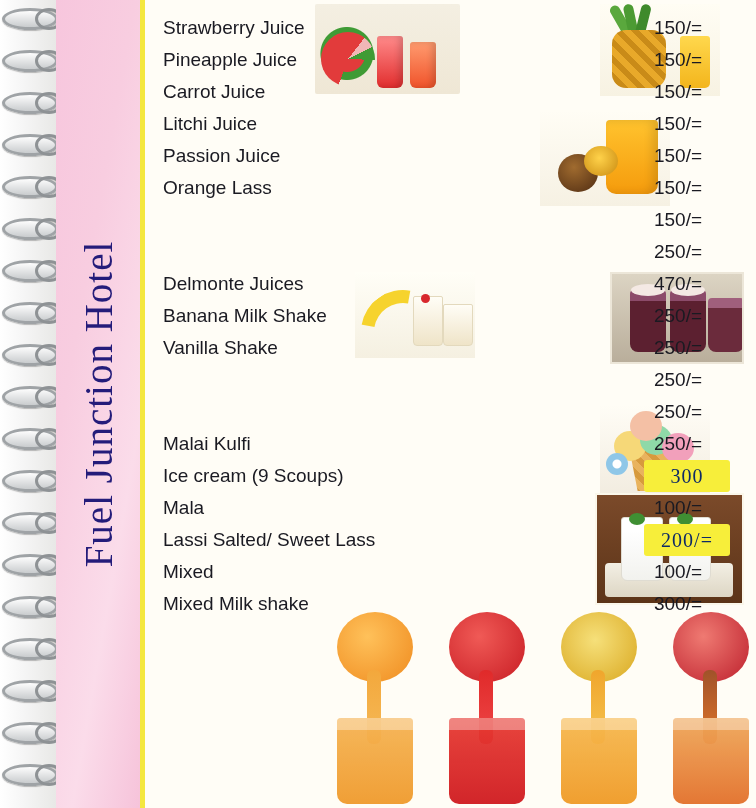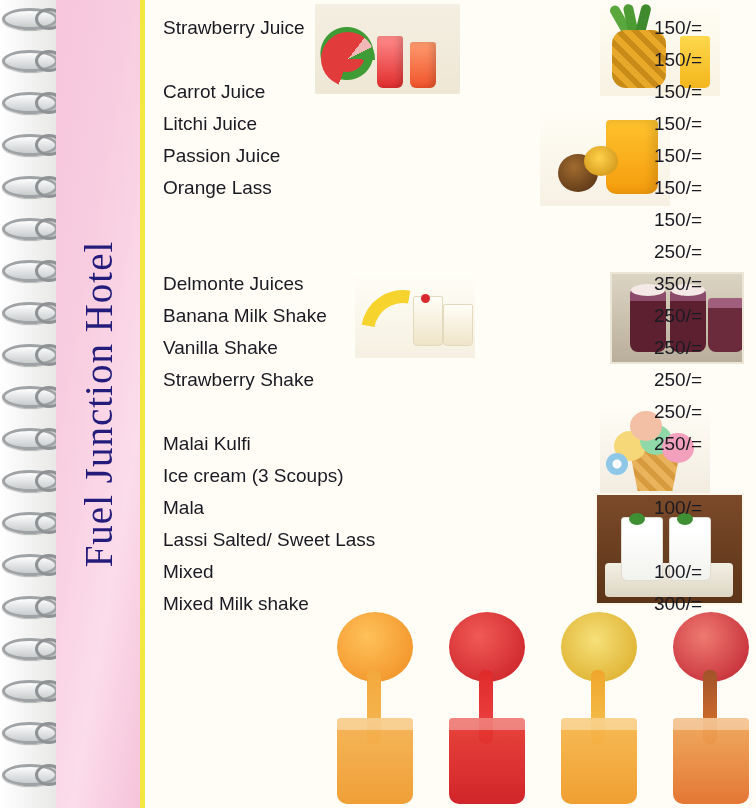--- a/index.html
+++ b/index.html
@@ -390,20 +390,21 @@
       <div class="mint" style="left:80px; bottom:78px;"></div>
     </div>
 
     <div class="rows">
 
       <div class="row">
         <span class="item">Strawberry Juice</span>
         <span class="price">150/=</span>
       </div>
       <div class="row">
+        <span class="item">Pineapple Juice</span>
         <span class="price">150/=</span>
       </div>
       <div class="row">
         <span class="item">Carrot Juice</span>
         <span class="price">150/=</span>
       </div>
       <div class="row">
         <span class="item">Litchi Juice</span>
         <span class="price">150/=</span>
       </div>
@@ -416,50 +417,51 @@
         <span class="price">150/=</span>
       </div>
       <div class="row">
         <span class="price">150/=</span>
       </div>
       <div class="row">
         <span class="price">250/=</span>
       </div>
       <div class="row">
         <span class="item">Delmonte Juices</span>
-        <span class="price">350/=</span>
+        <span class="price">470/=</span>
       </div>
       <div class="row">
         <span class="item">Banana Milk Shake</span>
         <span class="price">250/=</span>
       </div>
       <div class="row">
         <span class="item">Vanilla Shake</span>
         <span class="price">250/=</span>
       </div>
       <div class="row">
-        <span class="item">Strawberry Shake</span>
         <span class="price">250/=</span>
       </div>
       <div class="row">
         <span class="price">250/=</span>
       </div>
       <div class="row">
         <span class="item">Malai Kulfi</span>
         <span class="price">250/=</span>
       </div>
       <div class="row">
-        <span class="item">Ice cream (3 Scoups)</span>
+        <span class="item">Ice cream (9 Scoups)</span>
+        <span class="price hand">300</span>
       </div>
       <div class="row">
         <span class="item">Mala</span>
         <span class="price">100/=</span>
       </div>
       <div class="row">
         <span class="item">Lassi Salted/ Sweet Lass</span>
+        <span class="price hand">200/=</span>
       </div>
       <div class="row">
         <span class="item">Mixed</span>
         <span class="price">100/=</span>
       </div>
       <div class="row">
         <span class="item">Mixed Milk shake</span>
         <span class="price">300/=</span>
       </div>
 

